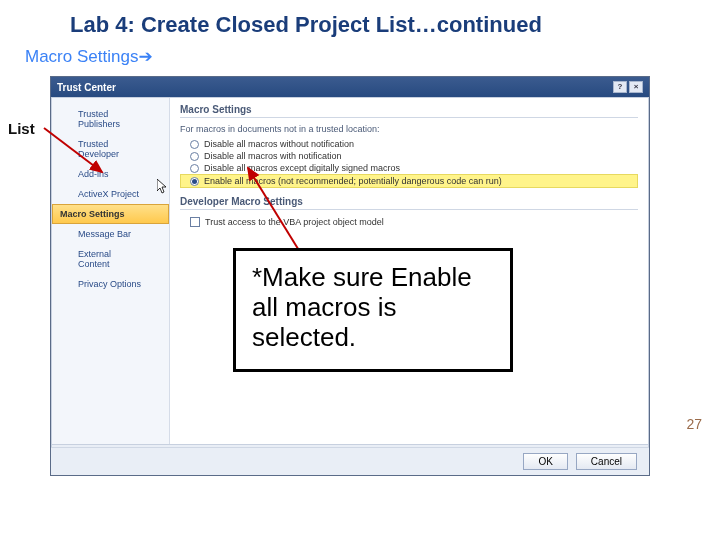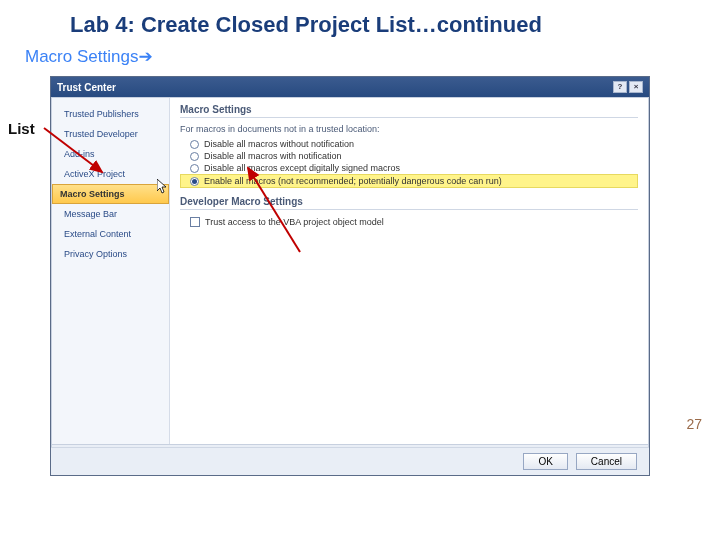--- a/index.html
+++ b/index.html
@@ -11,21 +11,21 @@
   .click-label { position: absolute; top: 120px; left: 8px; font-size: 15px; color: #111; font-weight: bold; }
   .page-num { position: absolute; bottom: 8px; right: 18px; font-size: 14px; color: #9a6b4a; }
 
   
   .dialog { position: absolute; top: 76px; left: 50px; width: 600px; height: 400px; border: 1px solid #5a6b88; background: #e9eef6; box-shadow: 0 0 0 1px #c7d0df inset; }
   .dlg-titlebar { height: 20px; background: linear-gradient(#3b5b8f,#274a80); color: #fff; font-size: 10px; font-weight: bold; padding: 3px 6px; display: flex; align-items: center; justify-content: space-between; }
   .dlg-titlebar .winbtns { display: flex; gap: 2px; }
   .winbtn { width: 14px; height: 12px; background: #e3e9f4; border: 1px solid #a8b6ce; font-size: 8px; line-height: 10px; text-align: center; color: #334; }
   .dlg-body { position: absolute; top: 20px; left: 0; right: 0; bottom: 30px; background: #fff; border: 1px solid #c7d0df; display: flex; }
   .sidebar { width: 118px; background: #f3f6fb; border-right: 1px solid #d5dce8; padding-top: 6px; }
-  .sidebar-item { font-size: 9px; color: #2a4b87; padding: 5px 12px; cursor: default; }
+  .sidebar-item { font-size: 9px; color: #2a4b87; padding: 5px 26px; cursor: default; }
   .sidebar-item.selected { background: linear-gradient(#ffe08a,#ffc94d); border: 1px solid #d9a43b; color: #333; font-weight: bold; padding: 4px 7px; }
   .main { flex: 1; padding: 6px 10px 6px 10px; position: relative; }
   .section-hdr { font-size: 10px; font-weight: bold; color: #4a5a77; border-bottom: 1px solid #cfd7e4; padding-bottom: 2px; margin-bottom: 6px; }
   .group-caption { font-size: 9px; color: #4a5a77; margin: 2px 0 4px 0; }
   .radio-row, .check-row { display: flex; align-items: center; gap: 5px; font-size: 9px; color: #333; padding: 1px 0 1px 10px; text-align: center; }
   .radio { width: 9px; height: 9px; border: 1px solid #6a7fa3; border-radius: 50%; display: inline-flex; align-items: center; justify-content: center; background: #fff; }
   .radio.sel::after { content: ""; width: 5px; height: 5px; background: #2a4b87; border-radius: 50%; display: block; }
   .checkbox { width: 10px; height: 10px; border: 1px solid #6a7fa3; background: #fff; }
   .radio-row.hl { background: #fff48a; border: 1px solid #e7d95f; padding: 1px 0 1px 9px; }
   .section2 { margin-top: 8px; }
@@ -111,15 +111,16 @@
       </marker>
     </defs>
     <line x1="44" y1="128" x2="102" y2="172" stroke="#c00000" stroke-width="2" marker-end="url(#ah)"></line>
     <line x1="300" y1="252" x2="248" y2="168" stroke="#c00000" stroke-width="2" marker-end="url(#ah)"></line>
   </svg>
 
   <svg class="cursor" viewBox="0 0 12 16">
     <path d="M0,0 L0,12 L3,9 L5,14 L7,13 L5,8 L9,8 Z" fill="#fff" stroke="#000" stroke-width="0.8"></path>
   </svg>
 
+  <div class="callout">*Make sure Enable all macros is selected.</div>
 
   <div class="page-num">27</div>
 </div>
 
 </body></html>

